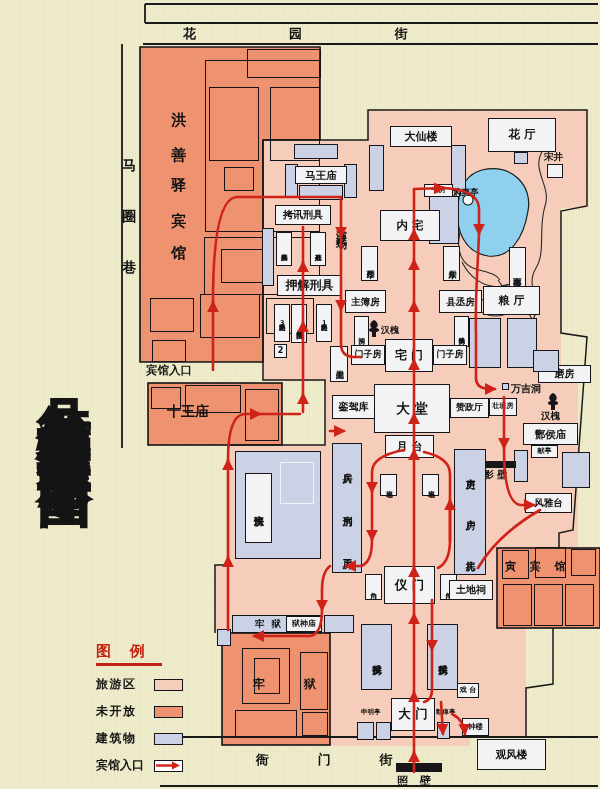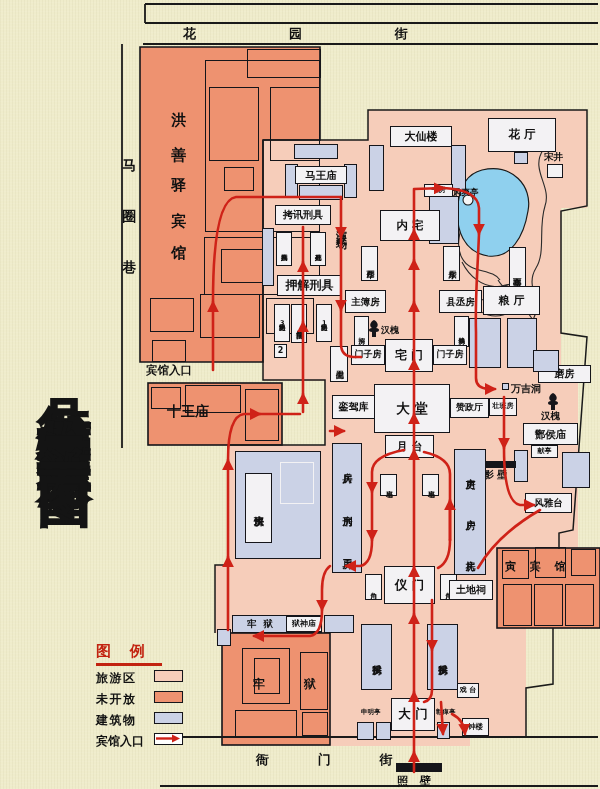--- a/index.html
+++ b/index.html
@@ -20,21 +20,21 @@
   .bar{position:absolute;background:#15151a}
   .wing{position:absolute;background:#cbd2e6;border:1.4px solid #15151a;box-sizing:border-box;
     display:flex;flex-direction:column;align-items:center;justify-content:space-around;font-weight:bold}
   .title-v{position:absolute;left:6px;top:38px;width:96px;height:724px;
     writing-mode:vertical-rl;text-orientation:upright;font-family:"DejaVu Serif","DejaVu Sans",serif;
     font-size:53px;font-weight:900;letter-spacing:.135em;color:#141414;
     -webkit-text-stroke:2.2px #141414;text-align:center}
   .legend{position:absolute;left:96px;top:642px;width:110px}
   .leg-title{color:#c22310;font-weight:bold;font-size:15px;letter-spacing:.45em}
   .leg-rule{height:3px;background:#c22310;width:66px;margin-top:2px}
-  .leg-row{display:flex;align-items:flex-start;margin-top:4px}
+  .leg-row{display:flex;align-items:center;margin-top:10px}
   .leg-lab{font-size:12px;font-weight:bold;letter-spacing:.12em;width:58px}
   .leg-sw{width:29px;height:12px;border:1.4px solid #15151a;box-sizing:border-box;background:#fff;position:relative}
 </style>
 </head>
 <body>
 
 <div class="page">
 
   <svg class="layer" width="600" height="789">
 
@@ -218,24 +218,25 @@
   </div>
 
   <div class="lbl" style="left:361px;top:709px;font-size:6.5px">申明亭</div>
   <div class="bld" style="left:357px;top:722px;width:17px;height:18px"></div>
   <div class="bld" style="left:376px;top:722px;width:15px;height:18px"></div>
   <div class="plq" style="left:391px;top:698px;width:44px;height:33px;font-size:12.5px">大 门</div>
   <div class="lbl" style="left:436px;top:709px;font-size:6.5px">彰瘅亭</div>
   <div class="bld" style="left:437px;top:722px;width:13px;height:17px"></div>
   <div class="plq" style="left:457px;top:683px;width:22px;height:15px;font-size:7px">戏 台</div>
   <div class="plq" style="left:462px;top:718px;width:27px;height:18px;font-size:7.5px">钟楼</div>
+  <div class="plq" style="left:477px;top:739px;width:69px;height:31px;font-size:10.5px">观风楼</div>
   <div class="bar" style="left:396px;top:763px;width:46px;height:9px"></div>
   <div class="lbl" style="left:397px;top:775px;font-size:11.5px;letter-spacing:.3em">照 壁</div>
 
-  <div class="bld" style="left:232px;top:615px;width:90px;height:18px;font-size:9.5px;letter-spacing:.2em;justify-content:flex-start;padding-left:14px">牢  狱</div>
+  <div class="bld" style="left:232px;top:615px;width:90px;height:18px;font-size:9.5px;letter-spacing:.2em;justify-content:flex-start;padding-left:22px">牢  狱</div>
   <div class="plq" style="left:286px;top:616px;width:36px;height:16px;font-size:8px">狱神庙</div>
   <div class="bld" style="left:324px;top:615px;width:30px;height:18px"></div>
   <div class="bld" style="left:217px;top:629px;width:14px;height:17px"></div>
   <div class="sal" style="left:242px;top:648px;width:48px;height:56px"></div>
   <div class="sal" style="left:254px;top:658px;width:26px;height:36px"></div>
   <div class="sal" style="left:300px;top:652px;width:28px;height:58px"></div>
   <div class="sal" style="left:235px;top:710px;width:62px;height:28px"></div>
   <div class="sal" style="left:302px;top:712px;width:26px;height:24px"></div>
   <div class="lbl" style="left:253px;top:678px;font-size:12px">牢</div>
   <div class="lbl" style="left:304px;top:678px;font-size:12px">狱</div>

